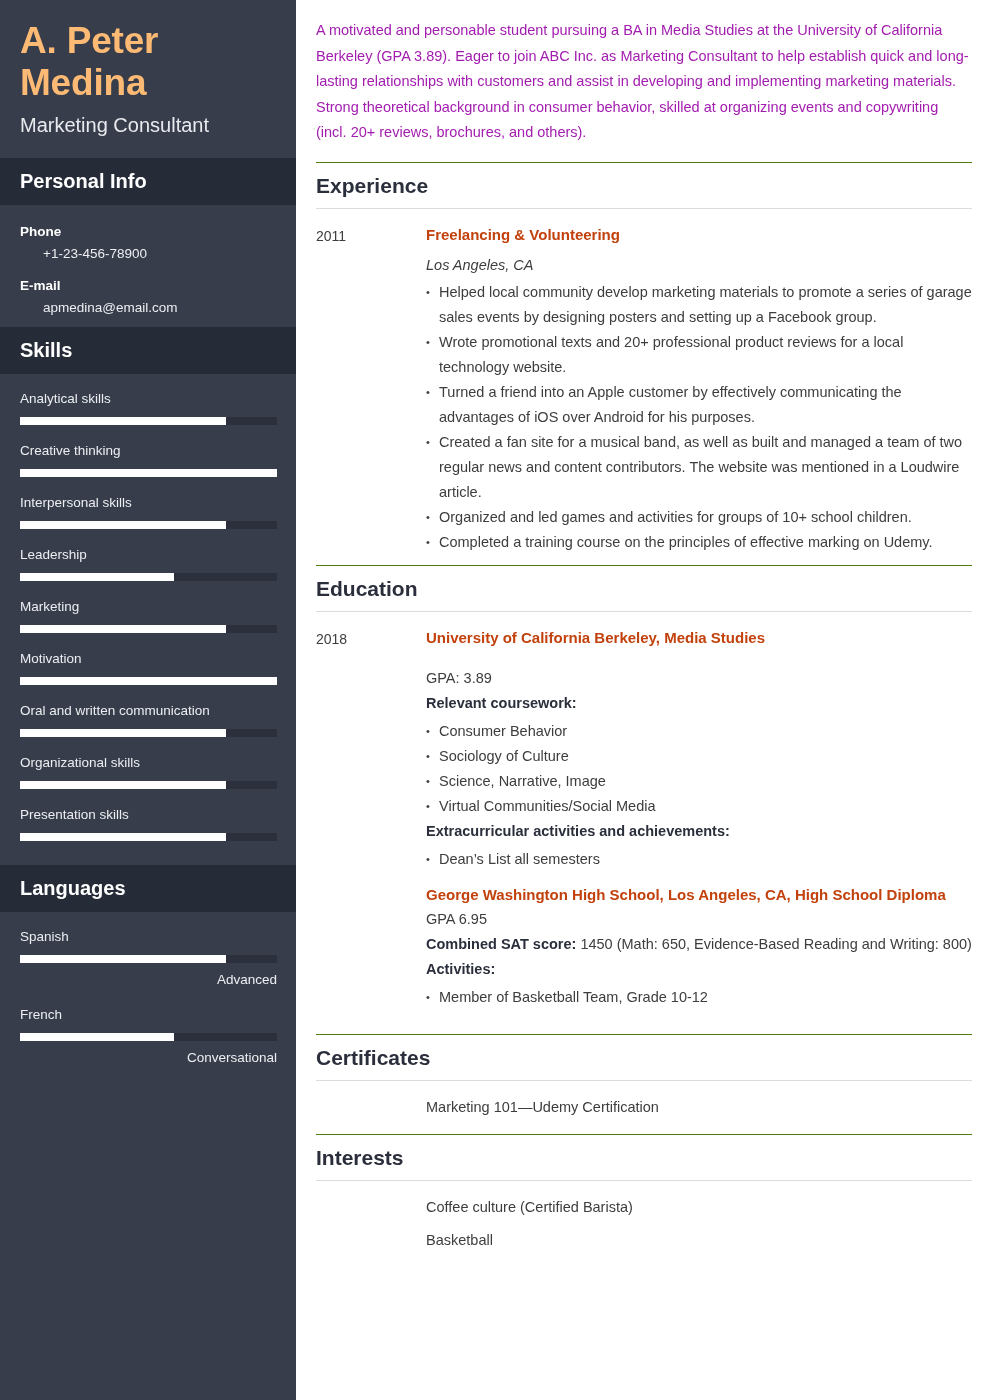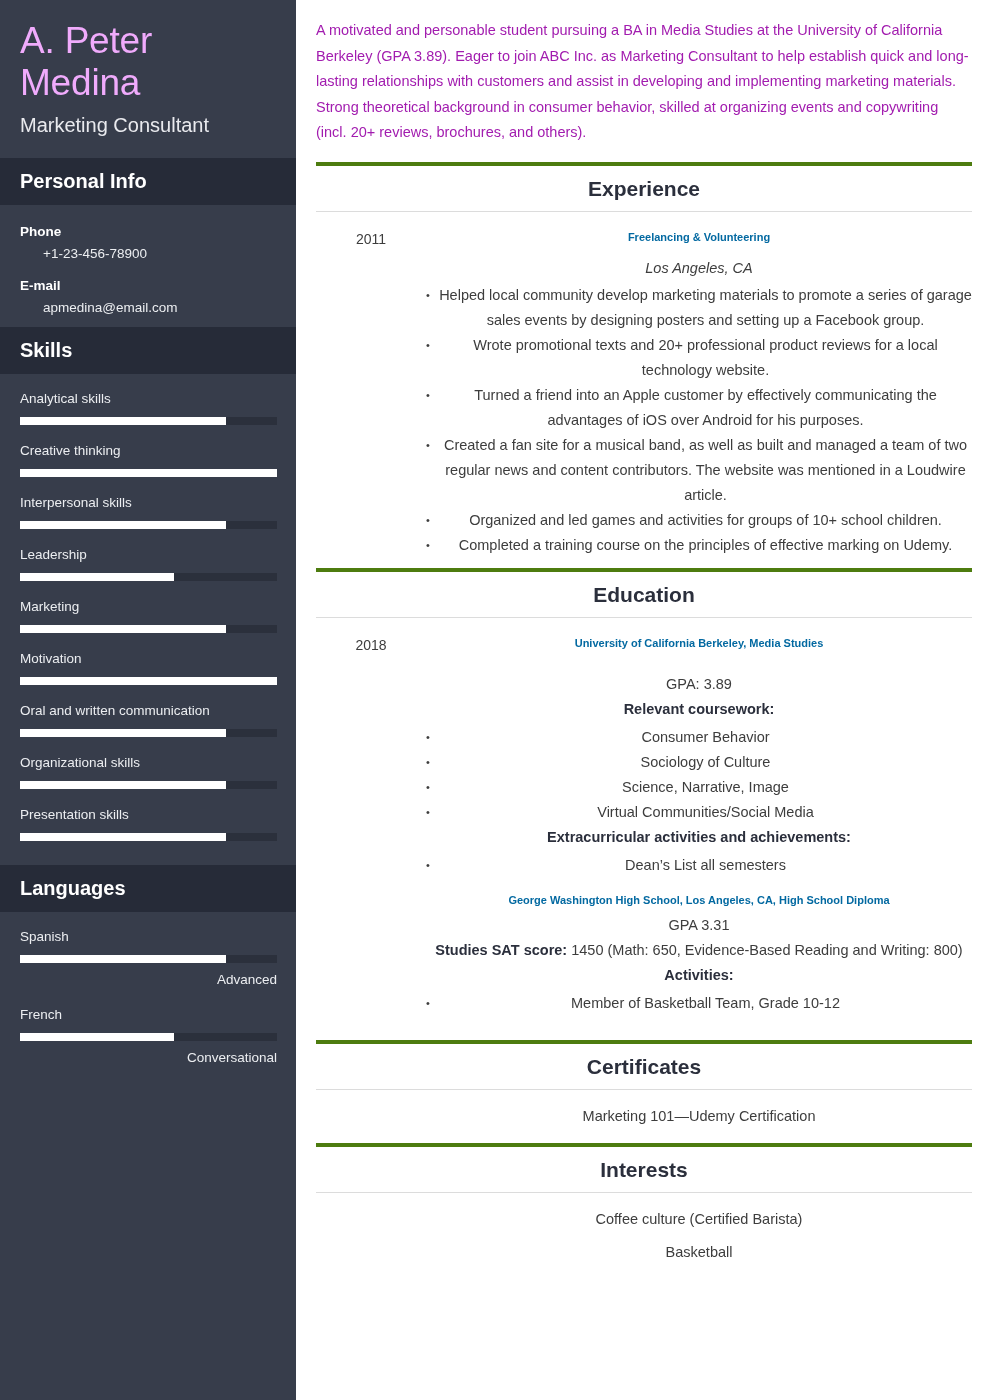--- a/index.html
+++ b/index.html
@@ -27,23 +27,23 @@
     background: #373d4b;
     color: #ffffff;
     padding-bottom: 20px;
   }
   .identity {
     padding: 20px 20px 20px 20px;
   }
   .name {
     font-size: 37px;
     line-height: 42px;
-    font-weight: normal;
+    font-weight: bold;
     letter-spacing: -0.2px;
-    color: #f0abfc;
+    color: #fdba74;
   }
   .job-title {
     margin-top: 8px;
     font-size: 20px;
     line-height: 26px;
     font-weight: normal;
     color: #e9eaee;
   }
   .section-bar {
     background: #262b38;
@@ -108,22 +108,21 @@
     padding: 18px 18px 0 20px;
     min-width: 0;
   }
   .summary {
     font-size: 14.5px;
     line-height: 25.5px;
     color: #a21caf;
     padding: 0 0 16px 0;
   }
   .sec {
-    border-top: 4px solid #4d7c0f;
-    text-align: center;
+    border-top: 1px solid #4d7c0f;
   }
   .sec-title {
     font-size: 21px;
     line-height: 28px;
     font-weight: bold;
     color: #2b2f3c;
     padding: 9px 0 8px 0;
     border-bottom: 1px solid #dcdcdc;
   }
   .entry {
@@ -133,24 +132,24 @@
   }
   .entry-date {
     flex: 0 0 110px;
     font-size: 14px;
     line-height: 22px;
     color: #3d3d3d;
     padding-top: 3px;
   }
   .entry-main { flex: 1 1 auto; min-width: 0; }
   .entry-title {
-    font-size: 11px;
-    line-height: 25px;
-    font-weight: bold;
-    color: #0369a1;
+    font-size: 15px;
+    line-height: 25px;
+    font-weight: bold;
+    color: #c2410c;
   }
   .entry-sub {
     font-size: 14.5px;
     line-height: 24px;
     font-style: italic;
     color: #3d3d3d;
     margin-top: 6px;
   }
   .bullets { list-style: none; margin-top: 3px; }
   .bullets li {
@@ -344,22 +343,22 @@
               <li>Virtual Communities/Social Media</li>
             </ul>
           <div class="strong-line">Extracurricular activities and achievements:</div>
           <ul class="bullets" id="extracurricular-list">
               <li>Dean’s List all semesters</li>
             </ul>
 
           <div class="spacer-10"></div>
 
           <div class="entry-title">George Washington High School, Los Angeles, CA, High School Diploma</div>
-          <div class="plain">GPA 3.31</div>
-          <div class="mixed-line"><b>Studies SAT score:</b><span> 1450 (Math: 650, Evidence-Based Reading and Writing: 800)</span></div>
+          <div class="plain">GPA 6.95</div>
+          <div class="mixed-line"><b>Combined SAT score:</b><span> 1450 (Math: 650, Evidence-Based Reading and Writing: 800)</span></div>
           <div class="strong-line">Activities:</div>
           <ul class="bullets" id="activities-list">
               <li>Member of Basketball Team, Grade 10-12</li>
             </ul>
         </div>
       </div>
     </section>
 
     <div class="spacer-24"></div>
 

